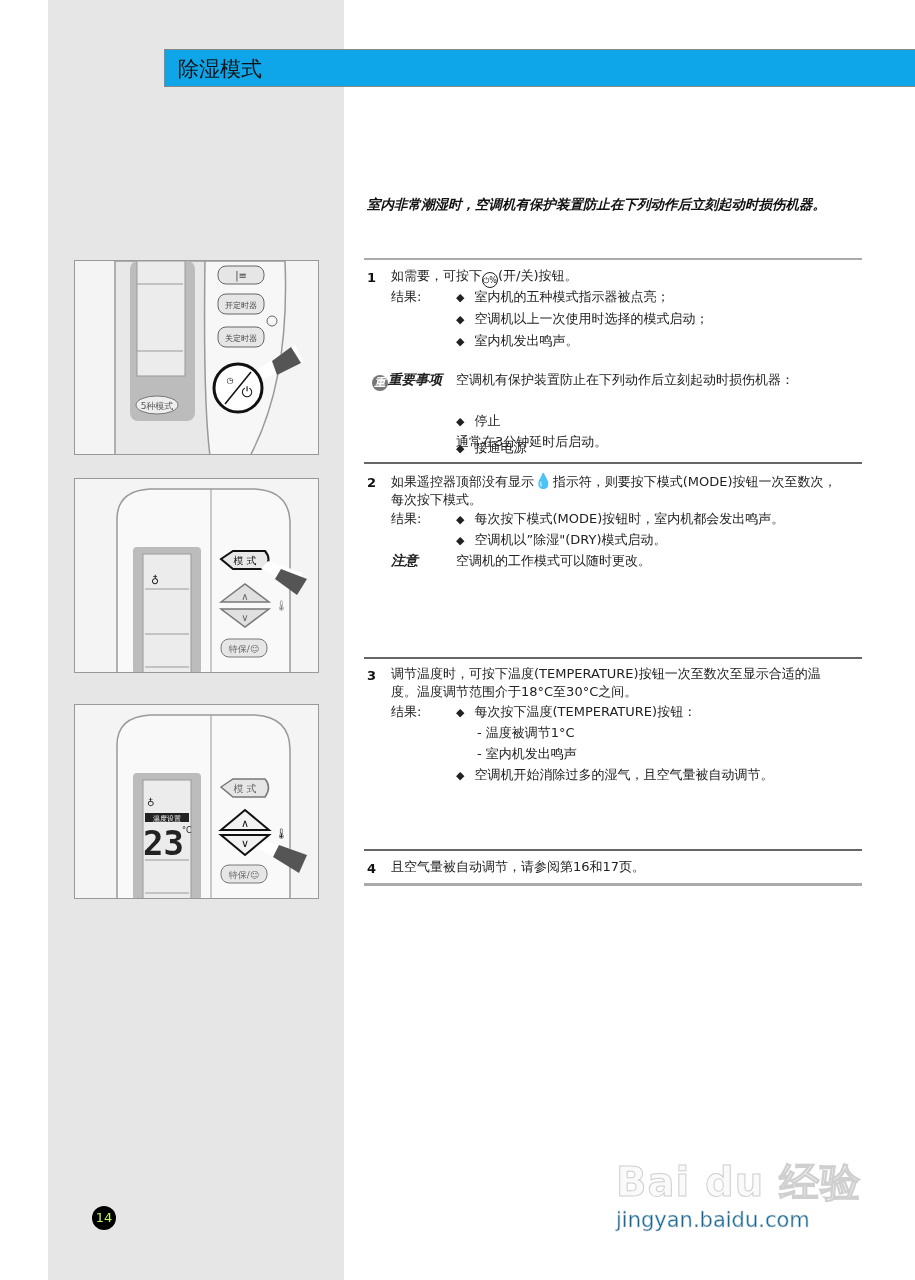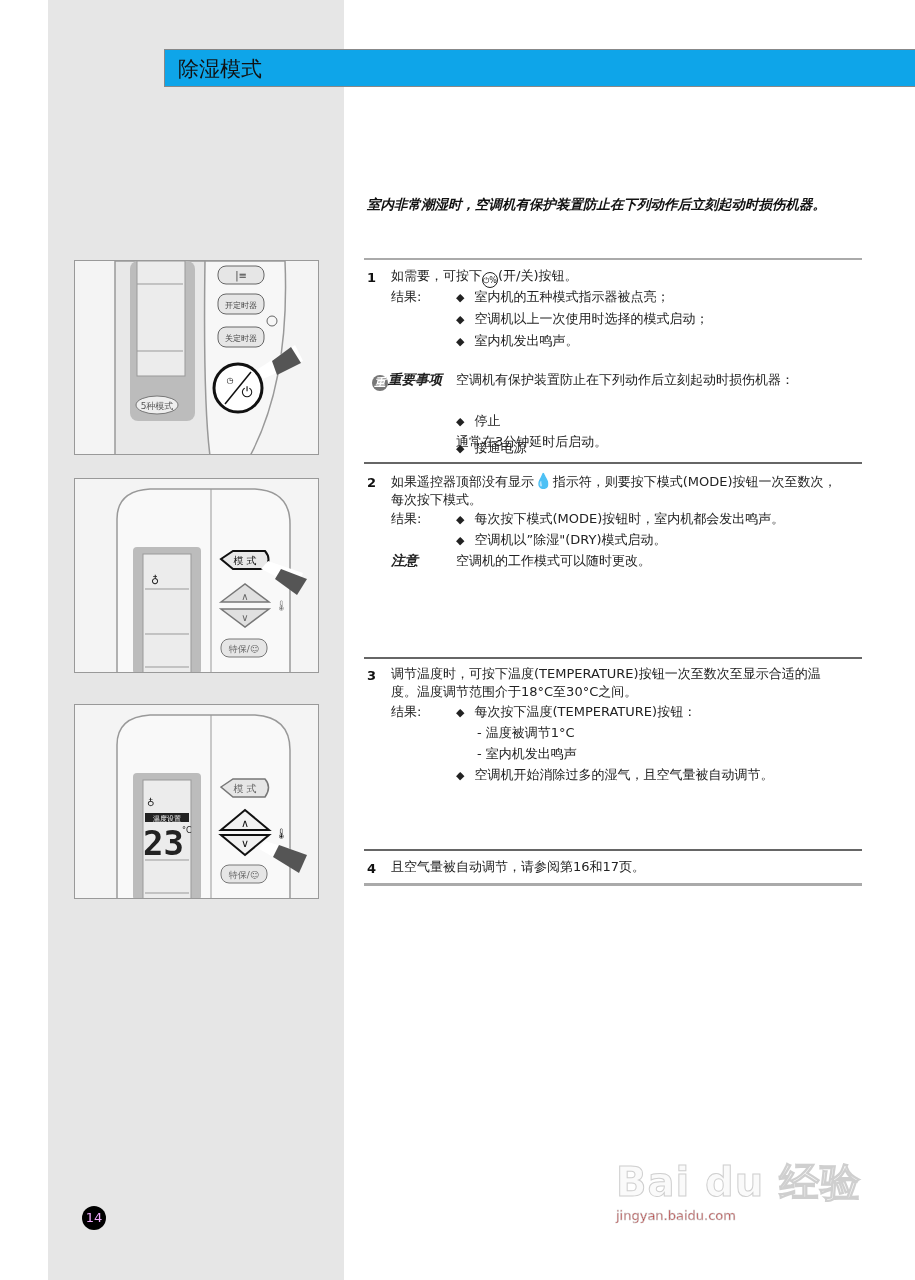--- a/index.html
+++ b/index.html
@@ -15,26 +15,26 @@
   .txt { position:absolute; font-size:13px; line-height:20.5px; color:#222; white-space:nowrap; }
   .num { position:absolute; font-size:13px; font-weight:bold; color:#111; }
   .res { }
   .bullet::before { content:"◆"; font-size:11px; margin-right:10px; }
   .note-label { position:absolute; font-size:13.5px; font-weight:bold; font-style:italic; color:#222; }
   .badge { display:inline-block; width:16px; height:16px; border-radius:50%; background:#777; color:#fff;
            font-size:11px; text-align:center; line-height:16px; vertical-align:-2px; font-style:italic; }
   .inline-icon { display:inline-block; width:16px; height:16px; border:1.3px solid #222; border-radius:50%;
                  font-size:8px; line-height:16px; text-align:center; vertical-align:-3px; box-sizing:border-box; }
   .panel { position:absolute; left:74px; width:245px; height:195px; background:#f4f4f4; border:1.5px solid #999; box-sizing:border-box; overflow:hidden; }
-  .pg-num { position:absolute; left:82px; top:1206px; width:24px; height:24px; border-radius:50%; background:#000;
-            color:#f0abfc; font-size:13px; text-align:center; line-height:24px; }
+  .pg-num { position:absolute; left:92px; top:1206px; width:24px; height:24px; border-radius:50%; background:#000;
+            color:#bef264; font-size:13px; text-align:center; line-height:24px; }
   .wm { position:absolute; left:616px; top:1145px; color:#e2e2e2;margin-top:10px; }
   .wm .big { font-size:40px; font-weight:bold; letter-spacing:1px;
              -webkit-text-stroke:1px #cfcfcf; color:#fafafa; }
-  .wm .small { font-size:13px; -webkit-text-stroke:0.6px #cfcfcf; color:#b91c1c; margin-top:-2px; }
+  .wm .small { font-size:21px; -webkit-text-stroke:0.6px #cfcfcf; color:#0369a1; margin-top:-2px; }
 </style>
 </head>
 <body>
 
 <div class="gray-band"></div>
 
 <div class="title-box">
   <span>除湿模式</span>
 </div>
 

